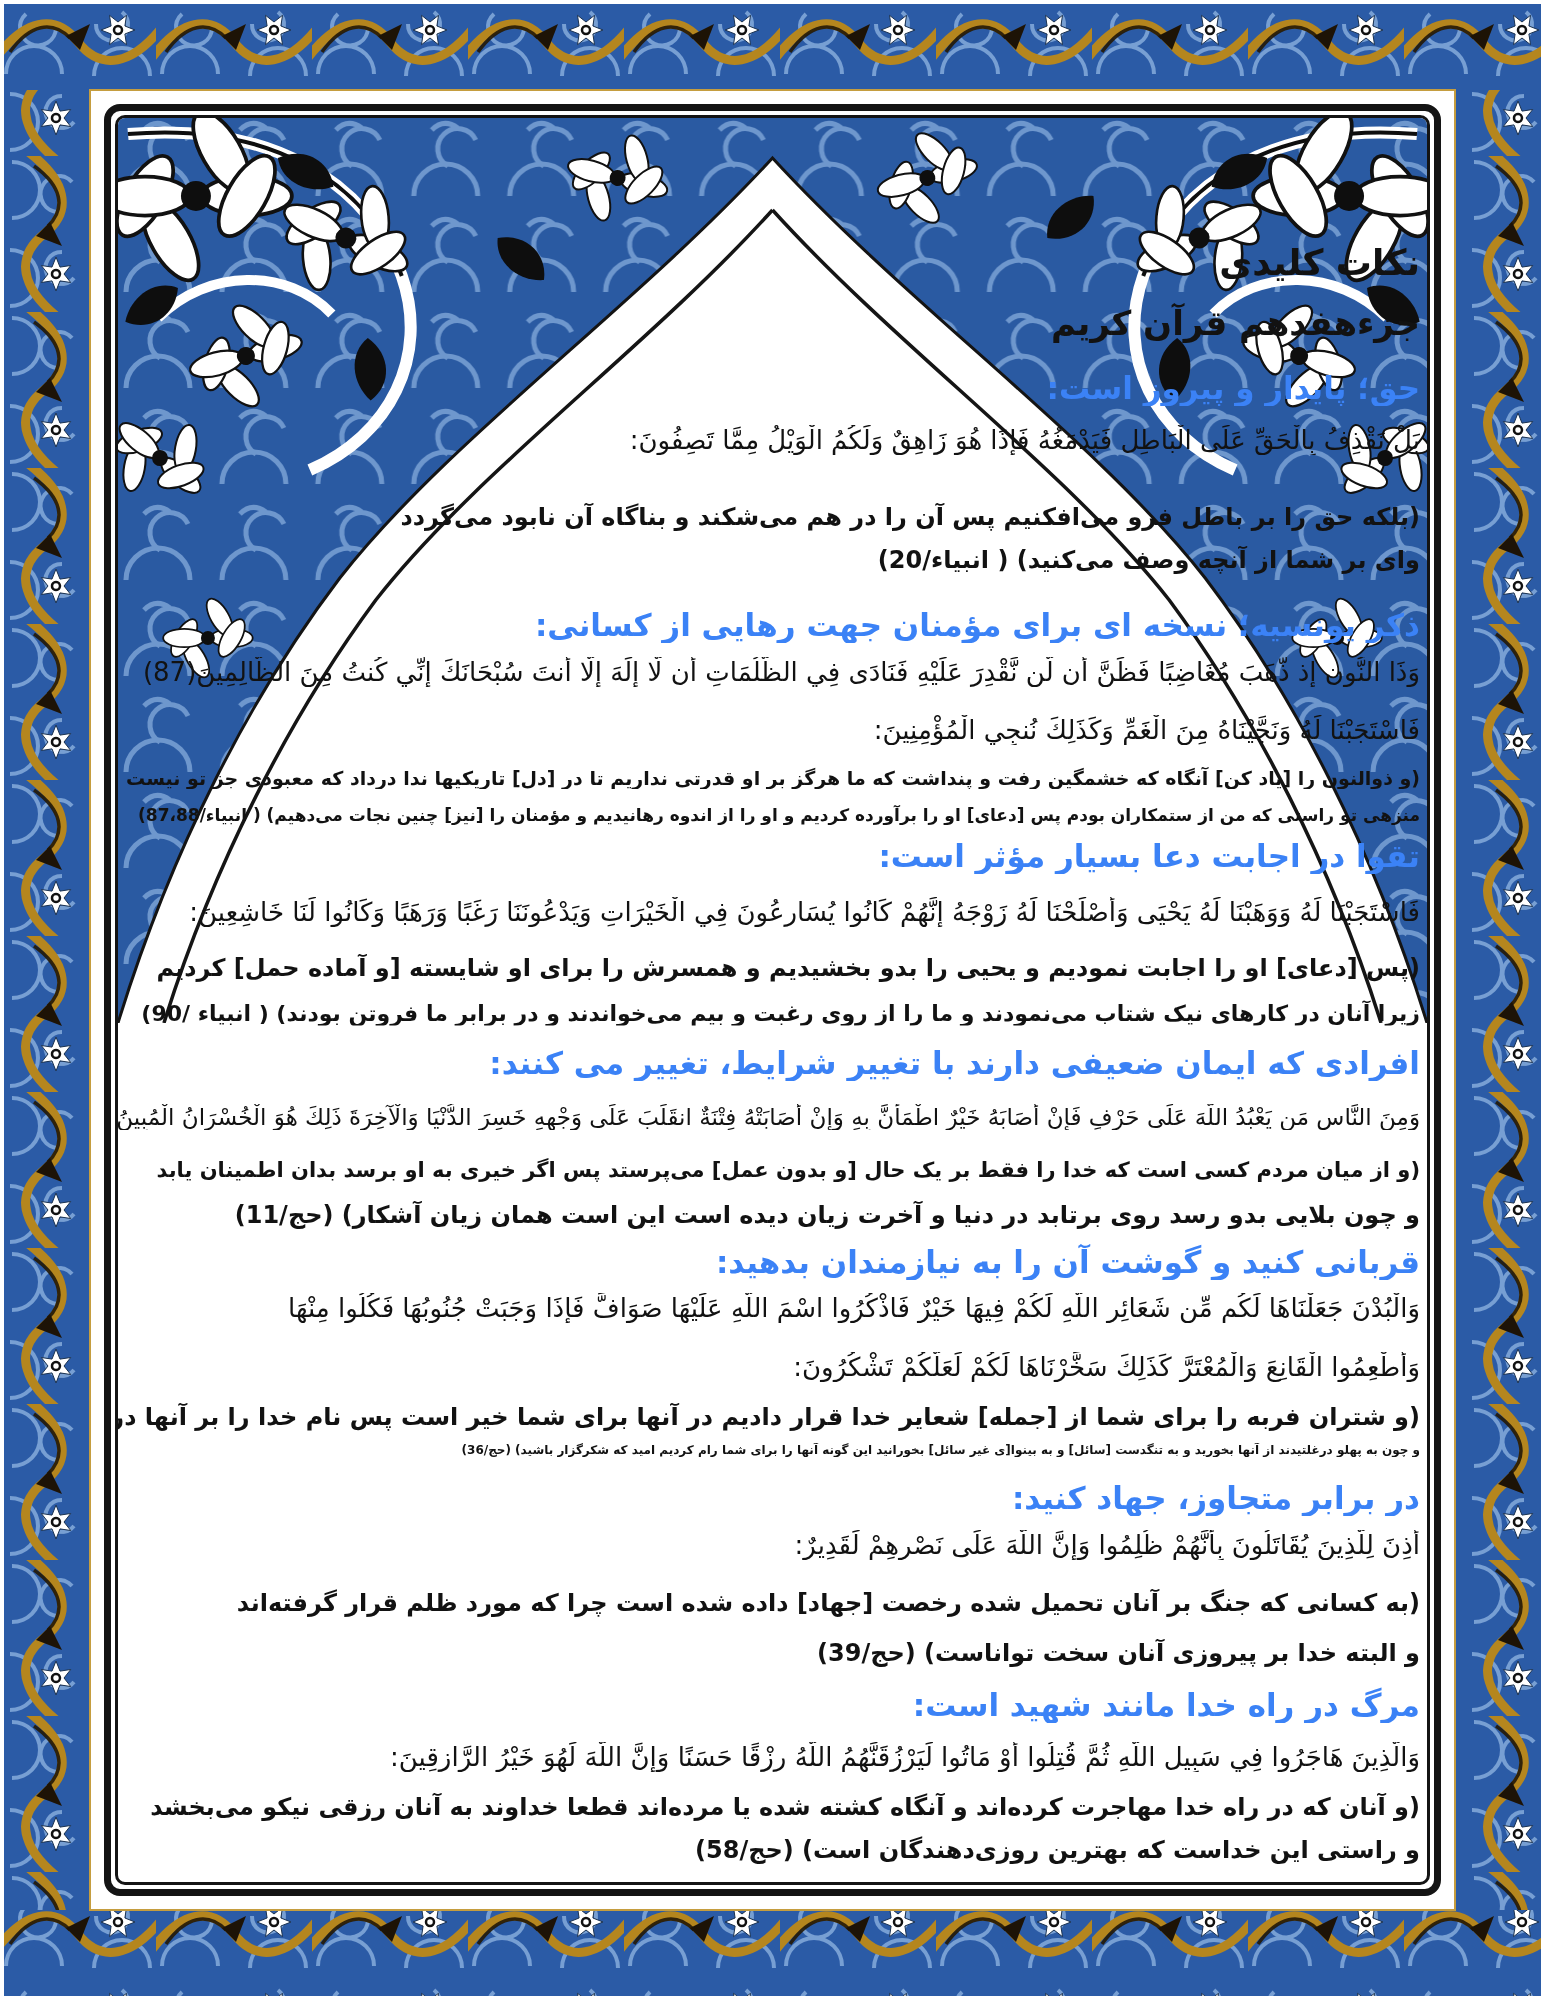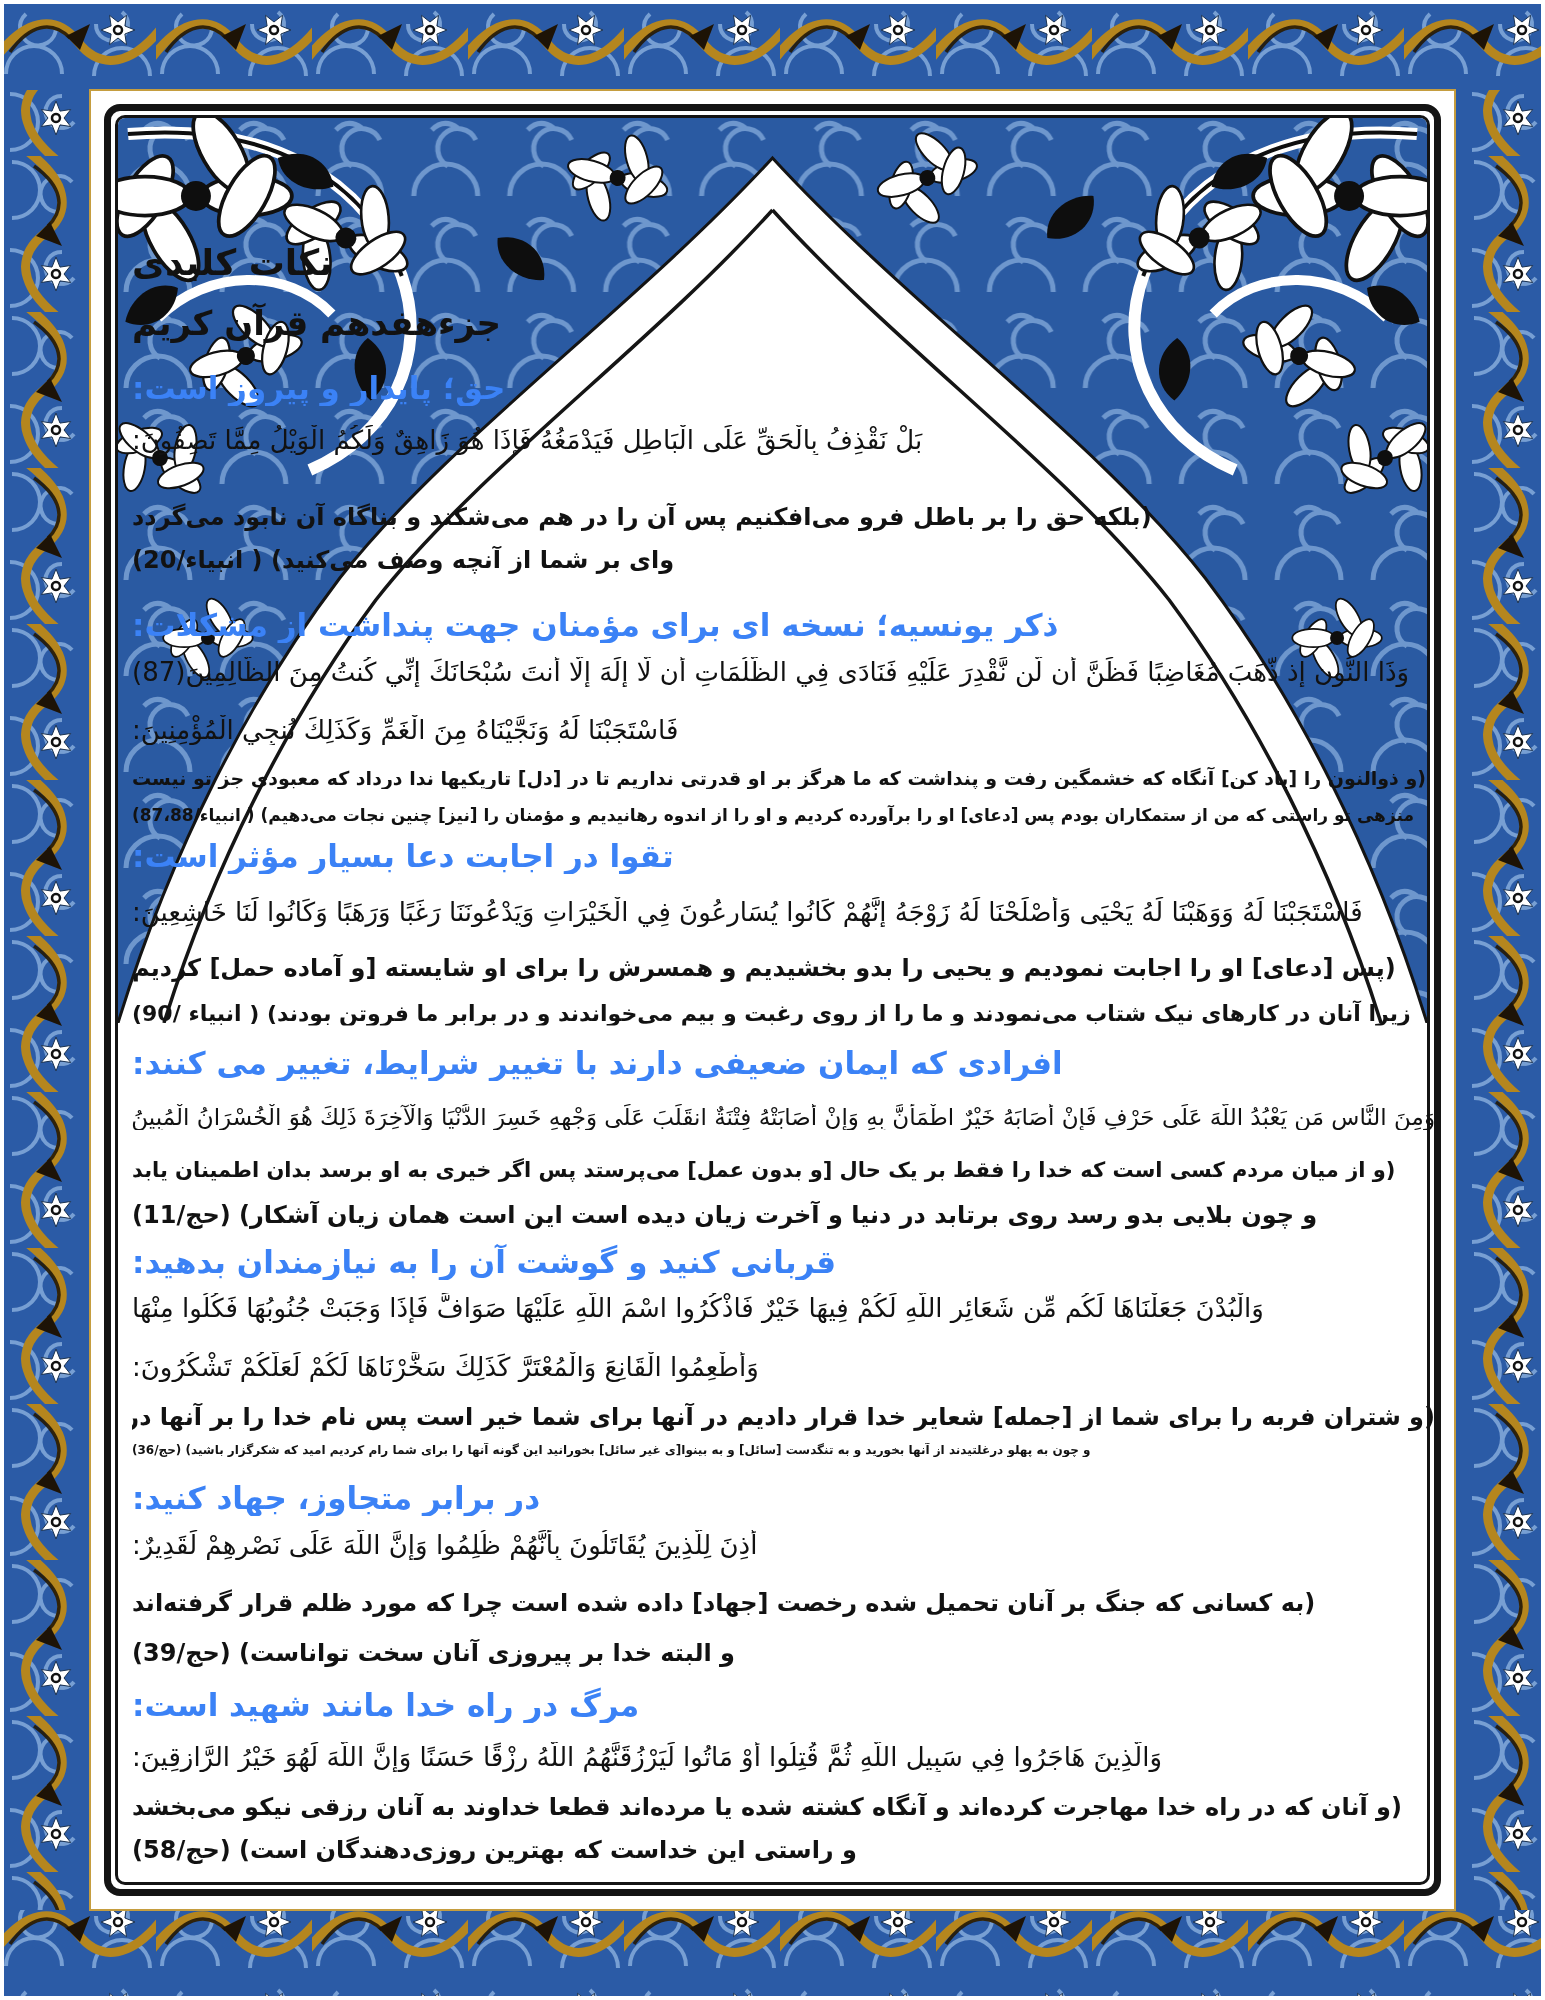--- a/index.html
+++ b/index.html
@@ -18,23 +18,23 @@
     border:7px solid #141414;border-radius:16px;z-index:2;box-sizing:border-box;
   }
   .frame-inner{
     position:absolute;left:4px;top:4px;right:4px;bottom:4px;
     border:3px solid #141414;border-radius:10px;background:#ffffff;
     overflow:hidden;
   }
   .arch-panel{position:absolute;left:0;top:0;width:100%;height:905px;}
   .textlayer{position:absolute;left:0;top:0;width:100%;height:100%;z-index:5;}
   .row{
-    position:absolute;left:132px;width:1303px;
+    position:absolute;left:117px;width:1303px;
     transform:translateY(-50%);
-    direction:rtl;text-align:left;white-space:nowrap;overflow:hidden;
+    direction:rtl;text-align:right;white-space:nowrap;overflow:hidden;
     color:#121212;
   }
   .t-title{font-size:36px;font-weight:bold;}
   .t-sub{font-size:34px;font-weight:bold;}
   .t-head{font-size:31px;font-weight:bold;color:#3b82f6;}
   .t-ar{font-size:26px;font-weight:normal;}
   .t-fa{font-size:24px;font-weight:bold;}
   .t-fa-sm{font-size:19px;font-weight:bold;}
 </style>
 </head>
@@ -148,21 +148,21 @@
 
   <div class="textlayer">
     <div class="row t-title fit" style="top:262px">نکات کلیدی</div>
     <div class="row t-sub   fit" style="top:323px">جزءهفدهم قرآن کریم</div>
 
     <div class="row t-head  fit" style="top:388px">حق؛ پایدار و پیروز است:</div>
     <div class="row t-ar    fit" style="top:440px">بَلْ نَقْذِفُ بِالْحَقِّ عَلَى الْبَاطِلِ فَيَدْمَغُهُ فَإِذَا هُوَ زَاهِقٌ وَلَكُمُ الْوَيْلُ مِمَّا تَصِفُونَ:</div>
     <div class="row t-fa    fit" style="top:517px">(بلکه حق را بر باطل فرو می‌افکنیم پس آن را در هم می‌شکند و بناگاه آن نابود می‌گردد</div>
     <div class="row t-fa    fit" style="top:560px">وای بر شما از آنچه وصف می‌کنید) ( انبیاء/20)</div>
 
-    <div class="row t-head  fit" style="top:625px">ذکر یونسیه؛ نسخه ای برای مؤمنان جهت پنداشت از مشکلات:</div>
+    <div class="row t-head  fit" style="top:625px">ذکر یونسیه؛ نسخه ای برای مؤمنان جهت رهایی از کسانی:</div>
     <div class="row t-ar    fit" style="top:672px">وَذَا النُّونِ إِذ ذَّهَبَ مُغَاضِبًا فَظَنَّ أَن لَّن نَّقْدِرَ عَلَيْهِ فَنَادَى فِي الظُّلُمَاتِ أَن لَّا إِلَهَ إِلَّا أَنتَ سُبْحَانَكَ إِنِّي كُنتُ مِنَ الظَّالِمِينَ(87)</div>
     <div class="row t-ar    fit" style="top:730px">فَاسْتَجَبْنَا لَهُ وَنَجَّيْنَاهُ مِنَ الْغَمِّ وَكَذَلِكَ نُنجِي الْمُؤْمِنِينَ:</div>
     <div class="row t-fa-sm fit" style="top:778px">(و ذوالنون را [یاد کن] آنگاه که خشمگین رفت و پنداشت که ما هرگز بر او قدرتی نداریم تا در [دل] تاریکیها ندا درداد که معبودی جز تو نیست</div>
     <div class="row t-fa-sm fit" style="top: 815px; font-size: 17px;">منزهی تو راستی که من از ستمکاران بودم پس [دعای] او را برآورده کردیم و او را از اندوه رهانیدیم و مؤمنان را [نیز] چنین نجات می‌دهیم) ( انبیاء/87،88)</div>
 
     <div class="row t-head  fit" style="top:856px">تقوا در اجابت دعا بسیار مؤثر است:</div>
     <div class="row t-ar    fit" style="top:912px">فَاسْتَجَبْنَا لَهُ وَوَهَبْنَا لَهُ يَحْيَى وَأَصْلَحْنَا لَهُ زَوْجَهُ إِنَّهُمْ كَانُوا يُسَارِعُونَ فِي الْخَيْرَاتِ وَيَدْعُونَنَا رَغَبًا وَرَهَبًا وَكَانُوا لَنَا خَاشِعِينَ:</div>
     <div class="row t-fa    fit" style="top:968px">(پس [دعای] او را اجابت نمودیم و یحیی را بدو بخشیدیم و همسرش را برای او شایسته [و آماده حمل] کردیم</div>
     <div class="row t-fa    fit" style="top: 1013px; font-size: 22px;">زیرا آنان در کارهای نیک شتاب می‌نمودند و ما را از روی رغبت و بیم می‌خواندند و در برابر ما فروتن بودند) ( انبیاء /90)</div>
 

